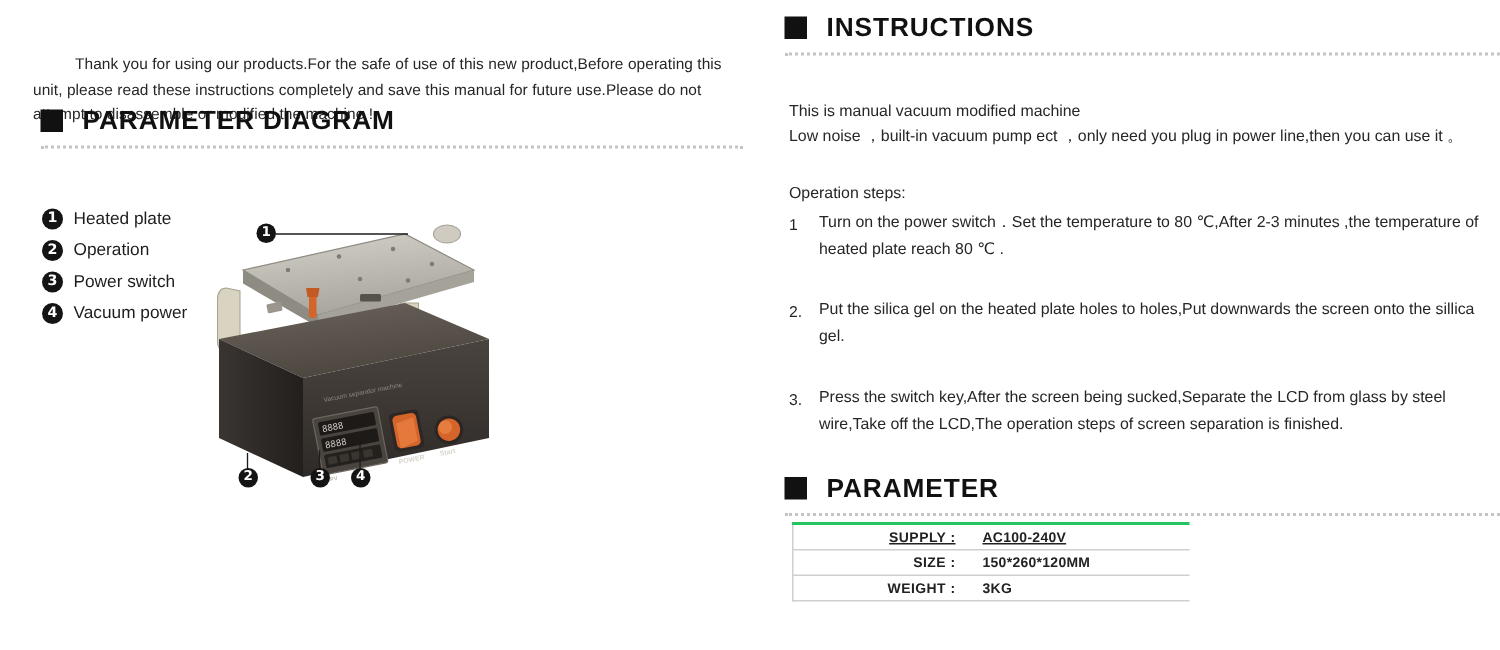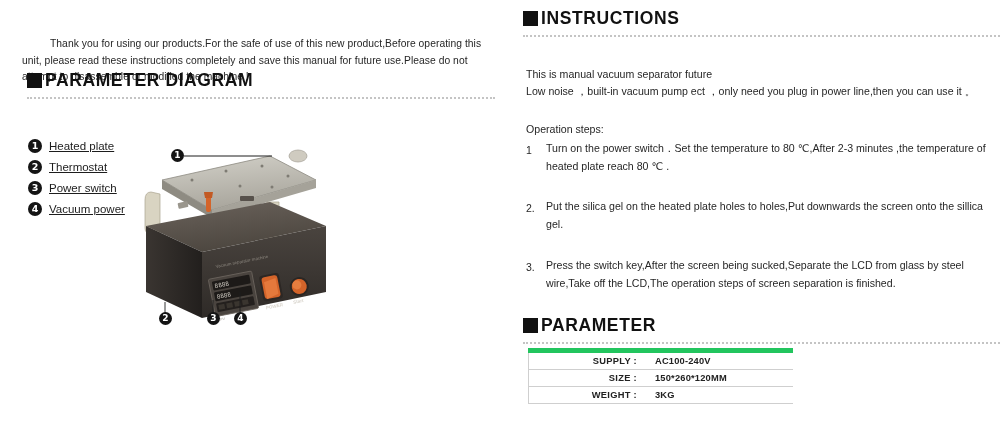--- a/index.html
+++ b/index.html
@@ -9,42 +9,42 @@
   
   .col-left{position:absolute;left:0;top:0;width:500px;height:433px;}
   .col-right{position:absolute;left:516px;top:0;width:484px;height:433px;}
 
   
   .intro{position:absolute;left:22px;top:26px;width:470px;
          font-size:10.3px;line-height:16.5px;text-indent:28px;
          color:#262626;letter-spacing:0.05px;}
 
   
-  .heading{display:flex;align-items:center;gap:3px;}
+  .heading{display:flex;align-items:center;gap:13px;}
   .heading .sq{width:15px;height:15px;background:#111;display:block;flex:0 0 auto;}
   .heading .htxt{font-size:17.5px;font-weight:bold;letter-spacing:0.6px;color:#111;
                  white-space:nowrap;}
   .dots{height:1px;border-top:2px dotted #c4c4c4;width:100%;}
 
   #sec-schematic{position:absolute;left:27px;top:70px;width:468px;}
   #sec-schematic .dots{margin-top:6px;}
 
   #sec-instructions{position:absolute;left:7px;top:8px;width:477px;}
   #sec-instructions .dots{margin-top:6px;}
 
   #sec-parameter{position:absolute;left:7px;top:315px;width:477px;text-align:center;}
   #sec-parameter .dots{margin-top:6px;}
 
   
   .legend{position:absolute;left:28px;top:136px;width:140px;}
   .legend-item{display:flex;align-items:center;gap:7px;height:20px;margin-bottom:1px;}
   .badge{width:14px;height:14px;border-radius:50%;background:#141414;color:#fff;
          font-size:9.5px;font-weight:bold;line-height:14px;text-align:center;
          flex:0 0 auto;font-family:"DejaVu Sans",sans-serif;}
-  .legend-label{font-size:11.5px;color:#1d1d1d;white-space:nowrap;text-decoration:underline;}
+  .legend-label{font-size:11.5px;color:#1d1d1d;white-space:nowrap;}
 
   
   .machine{position:absolute;left:120px;top:140px;width:210px;height:190px;}
   .machine svg{display:block;}
 
   .callout-badge{position:absolute;width:13px;height:13px;border-radius:50%;
         background:#141414;color:#fff;font-size:9px;font-weight:bold;line-height:13px;
         text-align:center;font-family:"DejaVu Sans",sans-serif;}
 
   
@@ -58,21 +58,21 @@
   .step .body{font-size:10.6px;line-height:17.5px;color:#262626;}
   #step-1{left:10px;top:140px;}
   #step-2{left:10px;top:198px;}
   #step-3{left:10px;top:257px;}
 
   
   .ptable{position:absolute;left:12px;top:348px;width:265px;
           border-collapse:collapse;}
   .ptable td{font-size:9.3px;font-weight:bold;color:#222;height:14px;
              padding:1px 0;border-bottom:1px solid #cfcfcf;}
-  .ptable tr:first-child td{border-top:5px solid #22c55e;}
+  .ptable tr:first-child td{border-top:2px solid #22c55e;text-decoration:underline;}
   .ptable td.k{width:108px;text-align:right;padding-right:9px;
                border-left:1px solid #cfcfcf;letter-spacing:0.3px;}
   .ptable td.v{padding-left:9px;letter-spacing:0.2px;}
 </style>
 </head>
 <body>
 
 <div class="col-left">
 
   <p class="intro">Thank you for using our products.For the safe of use of this new product,Before operating this unit, please read these instructions completely and save this manual for future use.Please do not attempt to disassemble or modified the machine !</p>
@@ -85,21 +85,21 @@
     <div class="dots"></div>
   </div>
 
   <div class="legend">
     <div class="legend-item">
       <span class="badge">1</span>
       <span class="legend-label">Heated plate</span>
     </div>
     <div class="legend-item">
       <span class="badge">2</span>
-      <span class="legend-label">Thermostat</span>
+      <span class="legend-label">Operation</span>
     </div>
     <div class="legend-item">
       <span class="badge">3</span>
       <span class="legend-label">Power switch</span>
     </div>
     <div class="legend-item">
       <span class="badge">4</span>
       <span class="legend-label">Vacuum power</span>
     </div>
   </div>
@@ -202,21 +202,21 @@
 
   <div id="sec-instructions">
     <div class="heading">
       <span class="sq"></span>
       <span class="htxt">INSTRUCTIONS</span>
     </div>
     <div class="dots"></div>
   </div>
 
   <div class="blurb">
-    <div>This is manual vacuum separator future</div>
+    <div>This is manual vacuum modified machine</div>
     <div>Low noise ，built-in vacuum pump ect ，only need you plug in power line,then you can use it 。</div>
   </div>
 
   <div class="ops-title">Operation steps:</div>
 
   <div class="step" id="step-1">
     <span class="num">1</span>
     <span class="body">Turn on the power switch．Set the temperature to 80 ℃,After 2-3 minutes ,the temperature of heated plate reach 80 ℃ .</span>
   </div>
   <div class="step" id="step-2">

